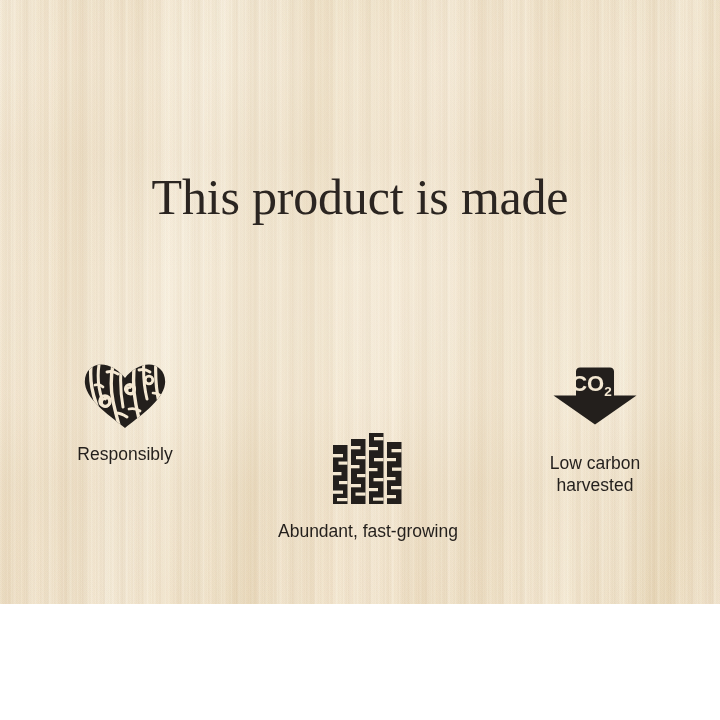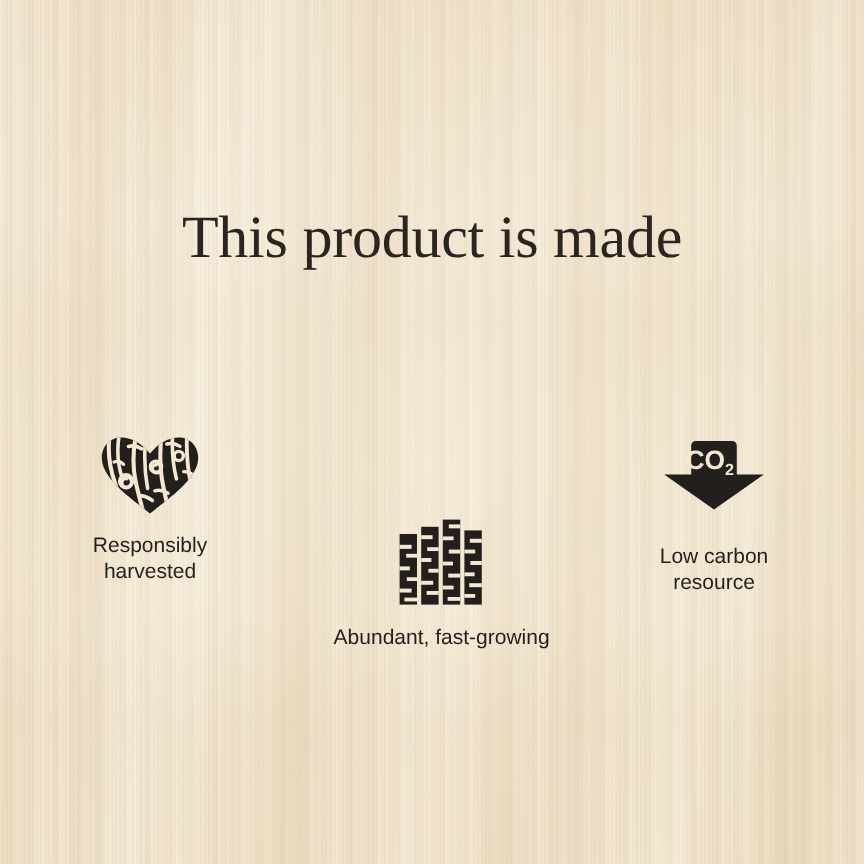--- a/index.html
+++ b/index.html
@@ -10,21 +10,21 @@
     width: 720px;
     height: 720px;
     overflow: hidden;
     font-family: "Liberation Sans", sans-serif;
   }
 
   
   #panel {
     position: relative;
     width: 720px;
-    height: 720px;
+    height: 604px;
     background-color: #f3e7d1;
     overflow: hidden;
   }
 
   
   .wood-base {
     position: absolute;
     inset: 0;
     background:
       linear-gradient(100deg,
@@ -201,21 +201,20 @@
           <path d="M33 50 C37 50 41 52 44 54" stroke-width="3"></path>
           <path d="M46 46 C50 45 54 46 57 48" stroke-width="2.8"></path>
           <path d="M12 22 C15 21 18 22 20 24" stroke-width="2.7"></path>
           <path d="M70 30 C73 30 76 31 78 33" stroke-width="2.7"></path>
         </g>
       </g>
     </svg>
 
     <div class="feature-label">
       <span class="lbl-line">Responsibly</span>
-      <span class="lbl-line">harvested</span>
     </div>
   </div>
 
   <div class="feature" id="feature-renewable">
 
     <svg class="feature-icon" width="72" height="72" viewBox="0 0 72 72">
       <g fill="#231f1c">
         <rect x="1" y="13" width="14.5" height="59"></rect>
         <rect x="19" y="7" width="14.5" height="65"></rect>
         <rect x="37" y="1" width="14.5" height="71"></rect>
@@ -262,17 +261,17 @@
   <div class="feature" id="feature-carbon">
 
     <svg class="feature-icon" width="86" height="58" viewBox="0 0 86 58">
       <path d="M24 4.5 C24 2 25.8 0.6 28 0.6 L58 0.6 C60.2 0.6 62 2 62 4.5
                L62 28.5 L84.5 28.5 L43 57.6 L1.5 28.5 L24 28.5 Z" fill="#231f1c"></path>
       <text x="39.5" y="23.5" font-family="'Liberation Sans', sans-serif" font-size="22" font-weight="bold" fill="#f4e8d2" text-anchor="middle"><tspan>CO</tspan><tspan dy="5.5" font-size="13.5">2</tspan></text>
     </svg>
 
     <div class="feature-label">
       <span class="lbl-line">Low carbon</span>
-      <span class="lbl-line">resource</span>
+      <span class="lbl-line">harvested</span>
     </div>
   </div>
 
 </div>
 
 </body></html>

